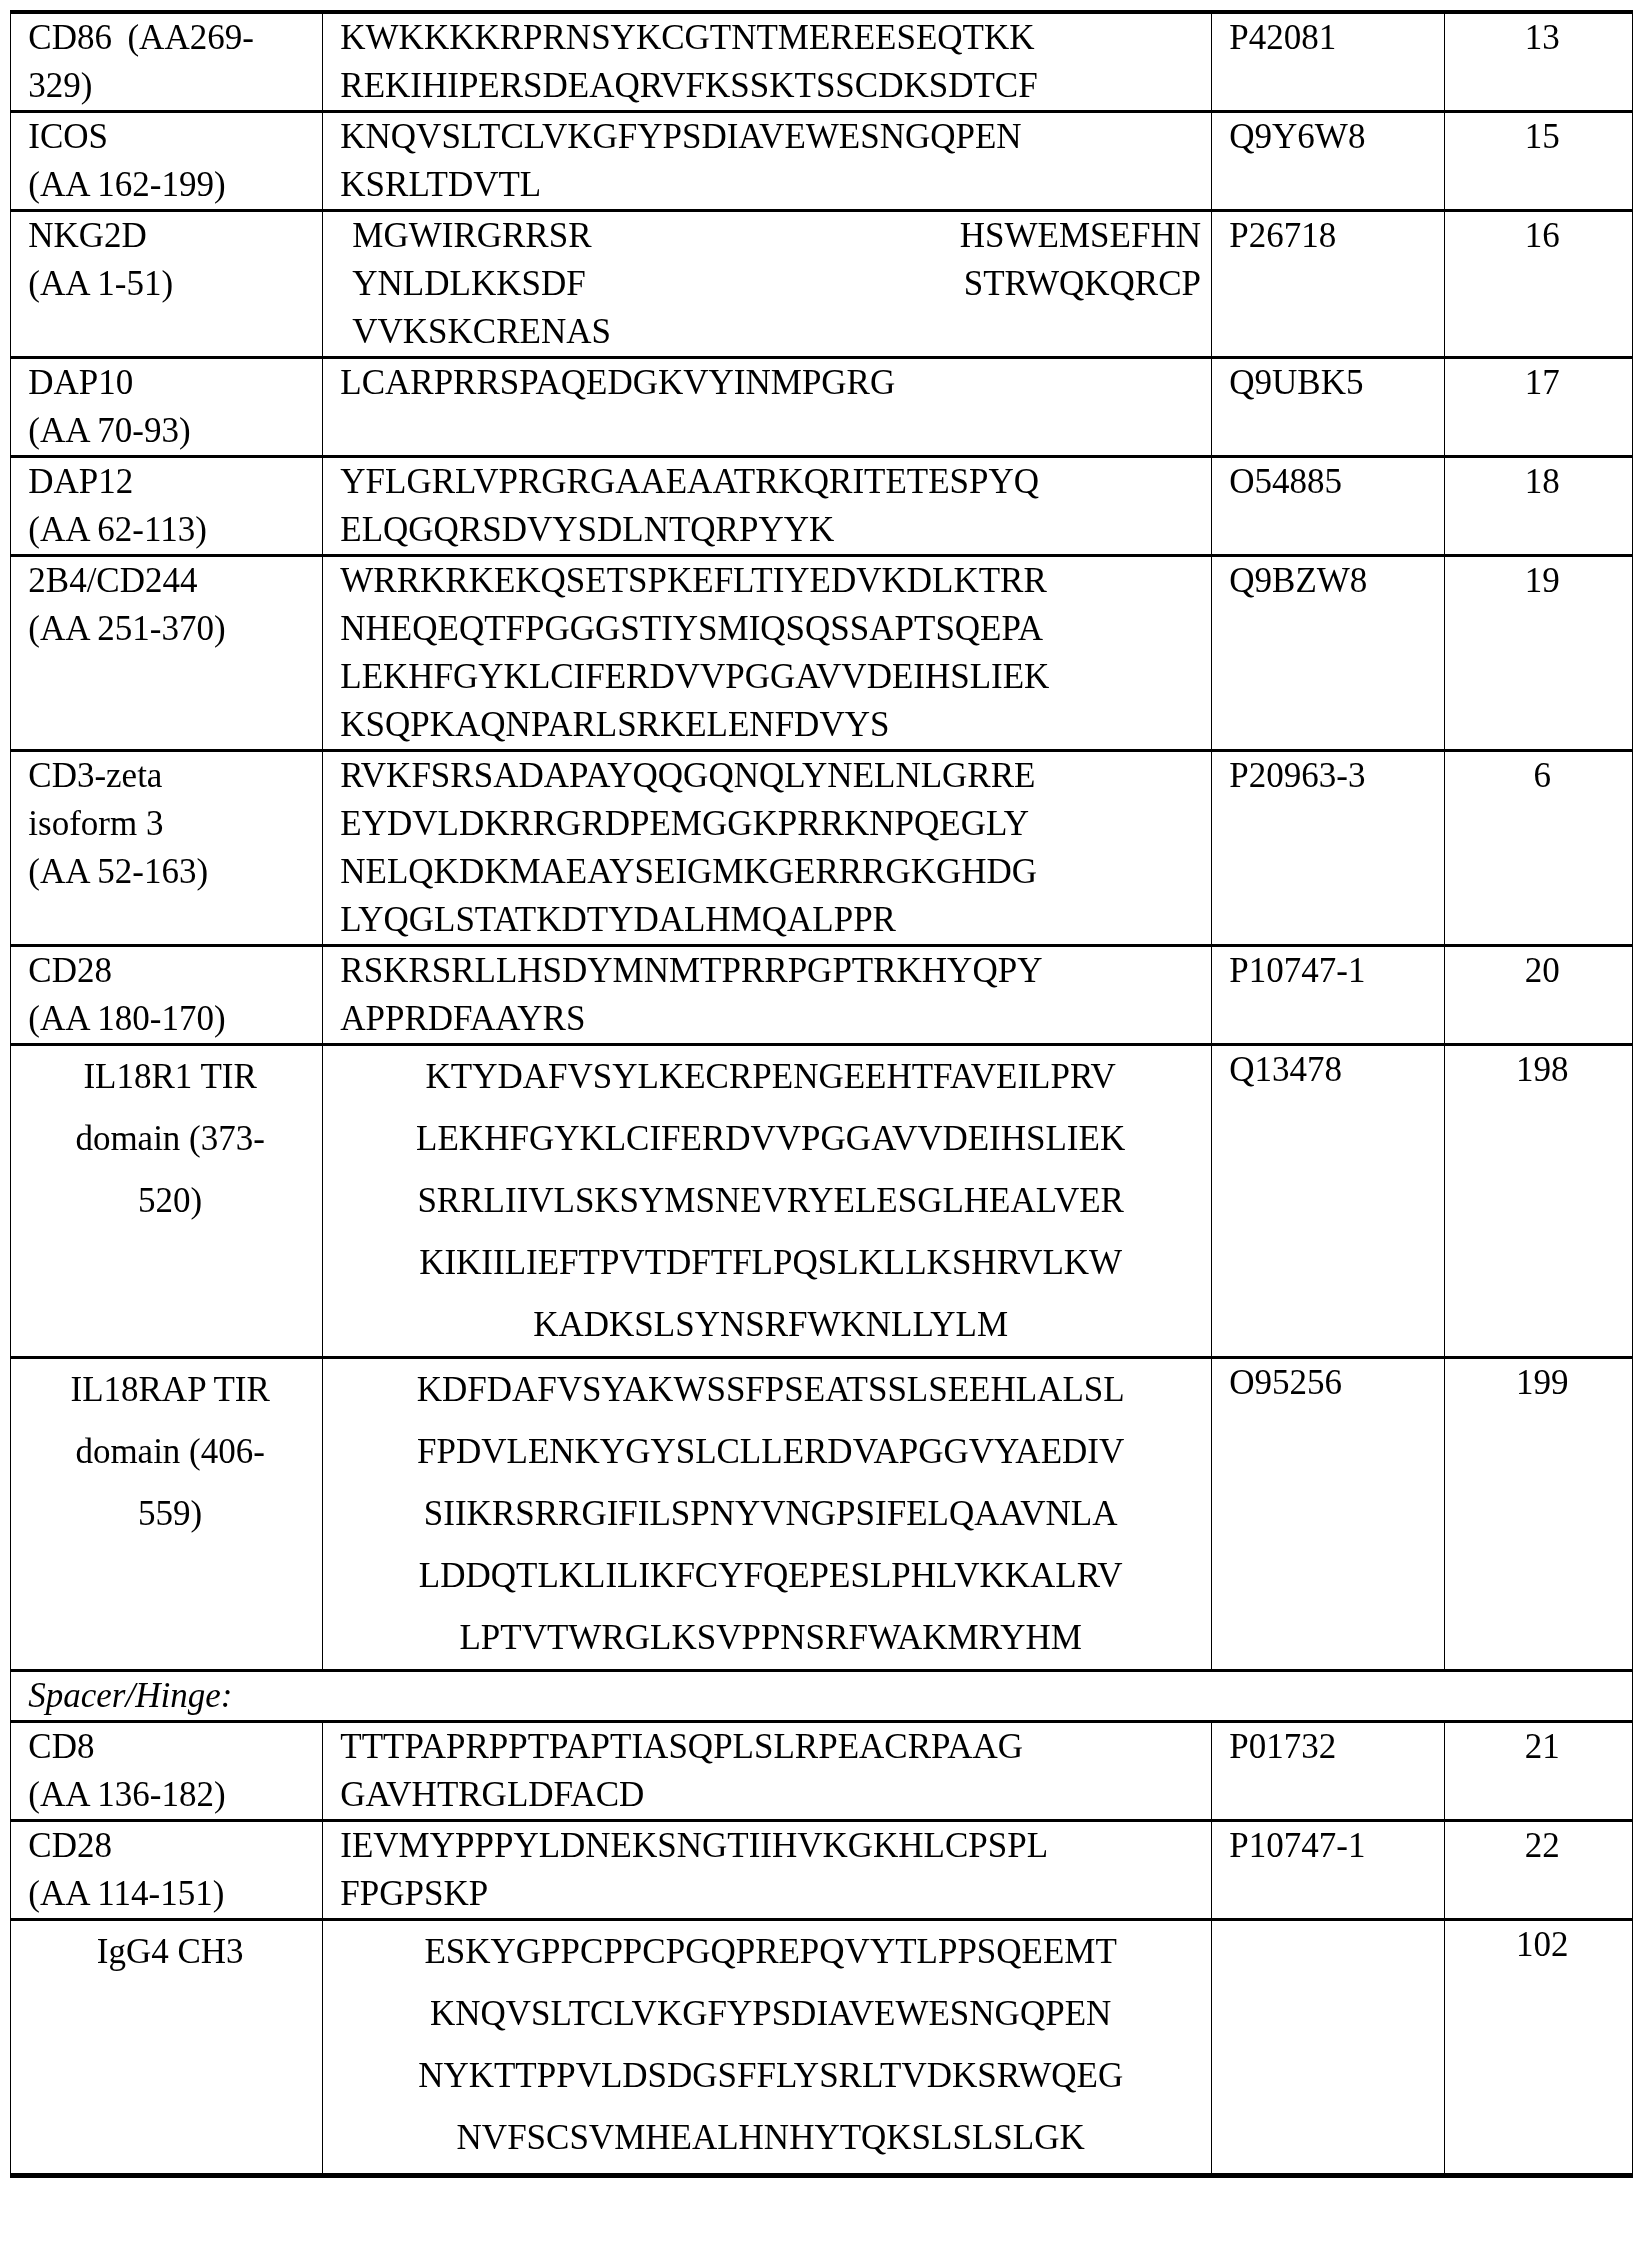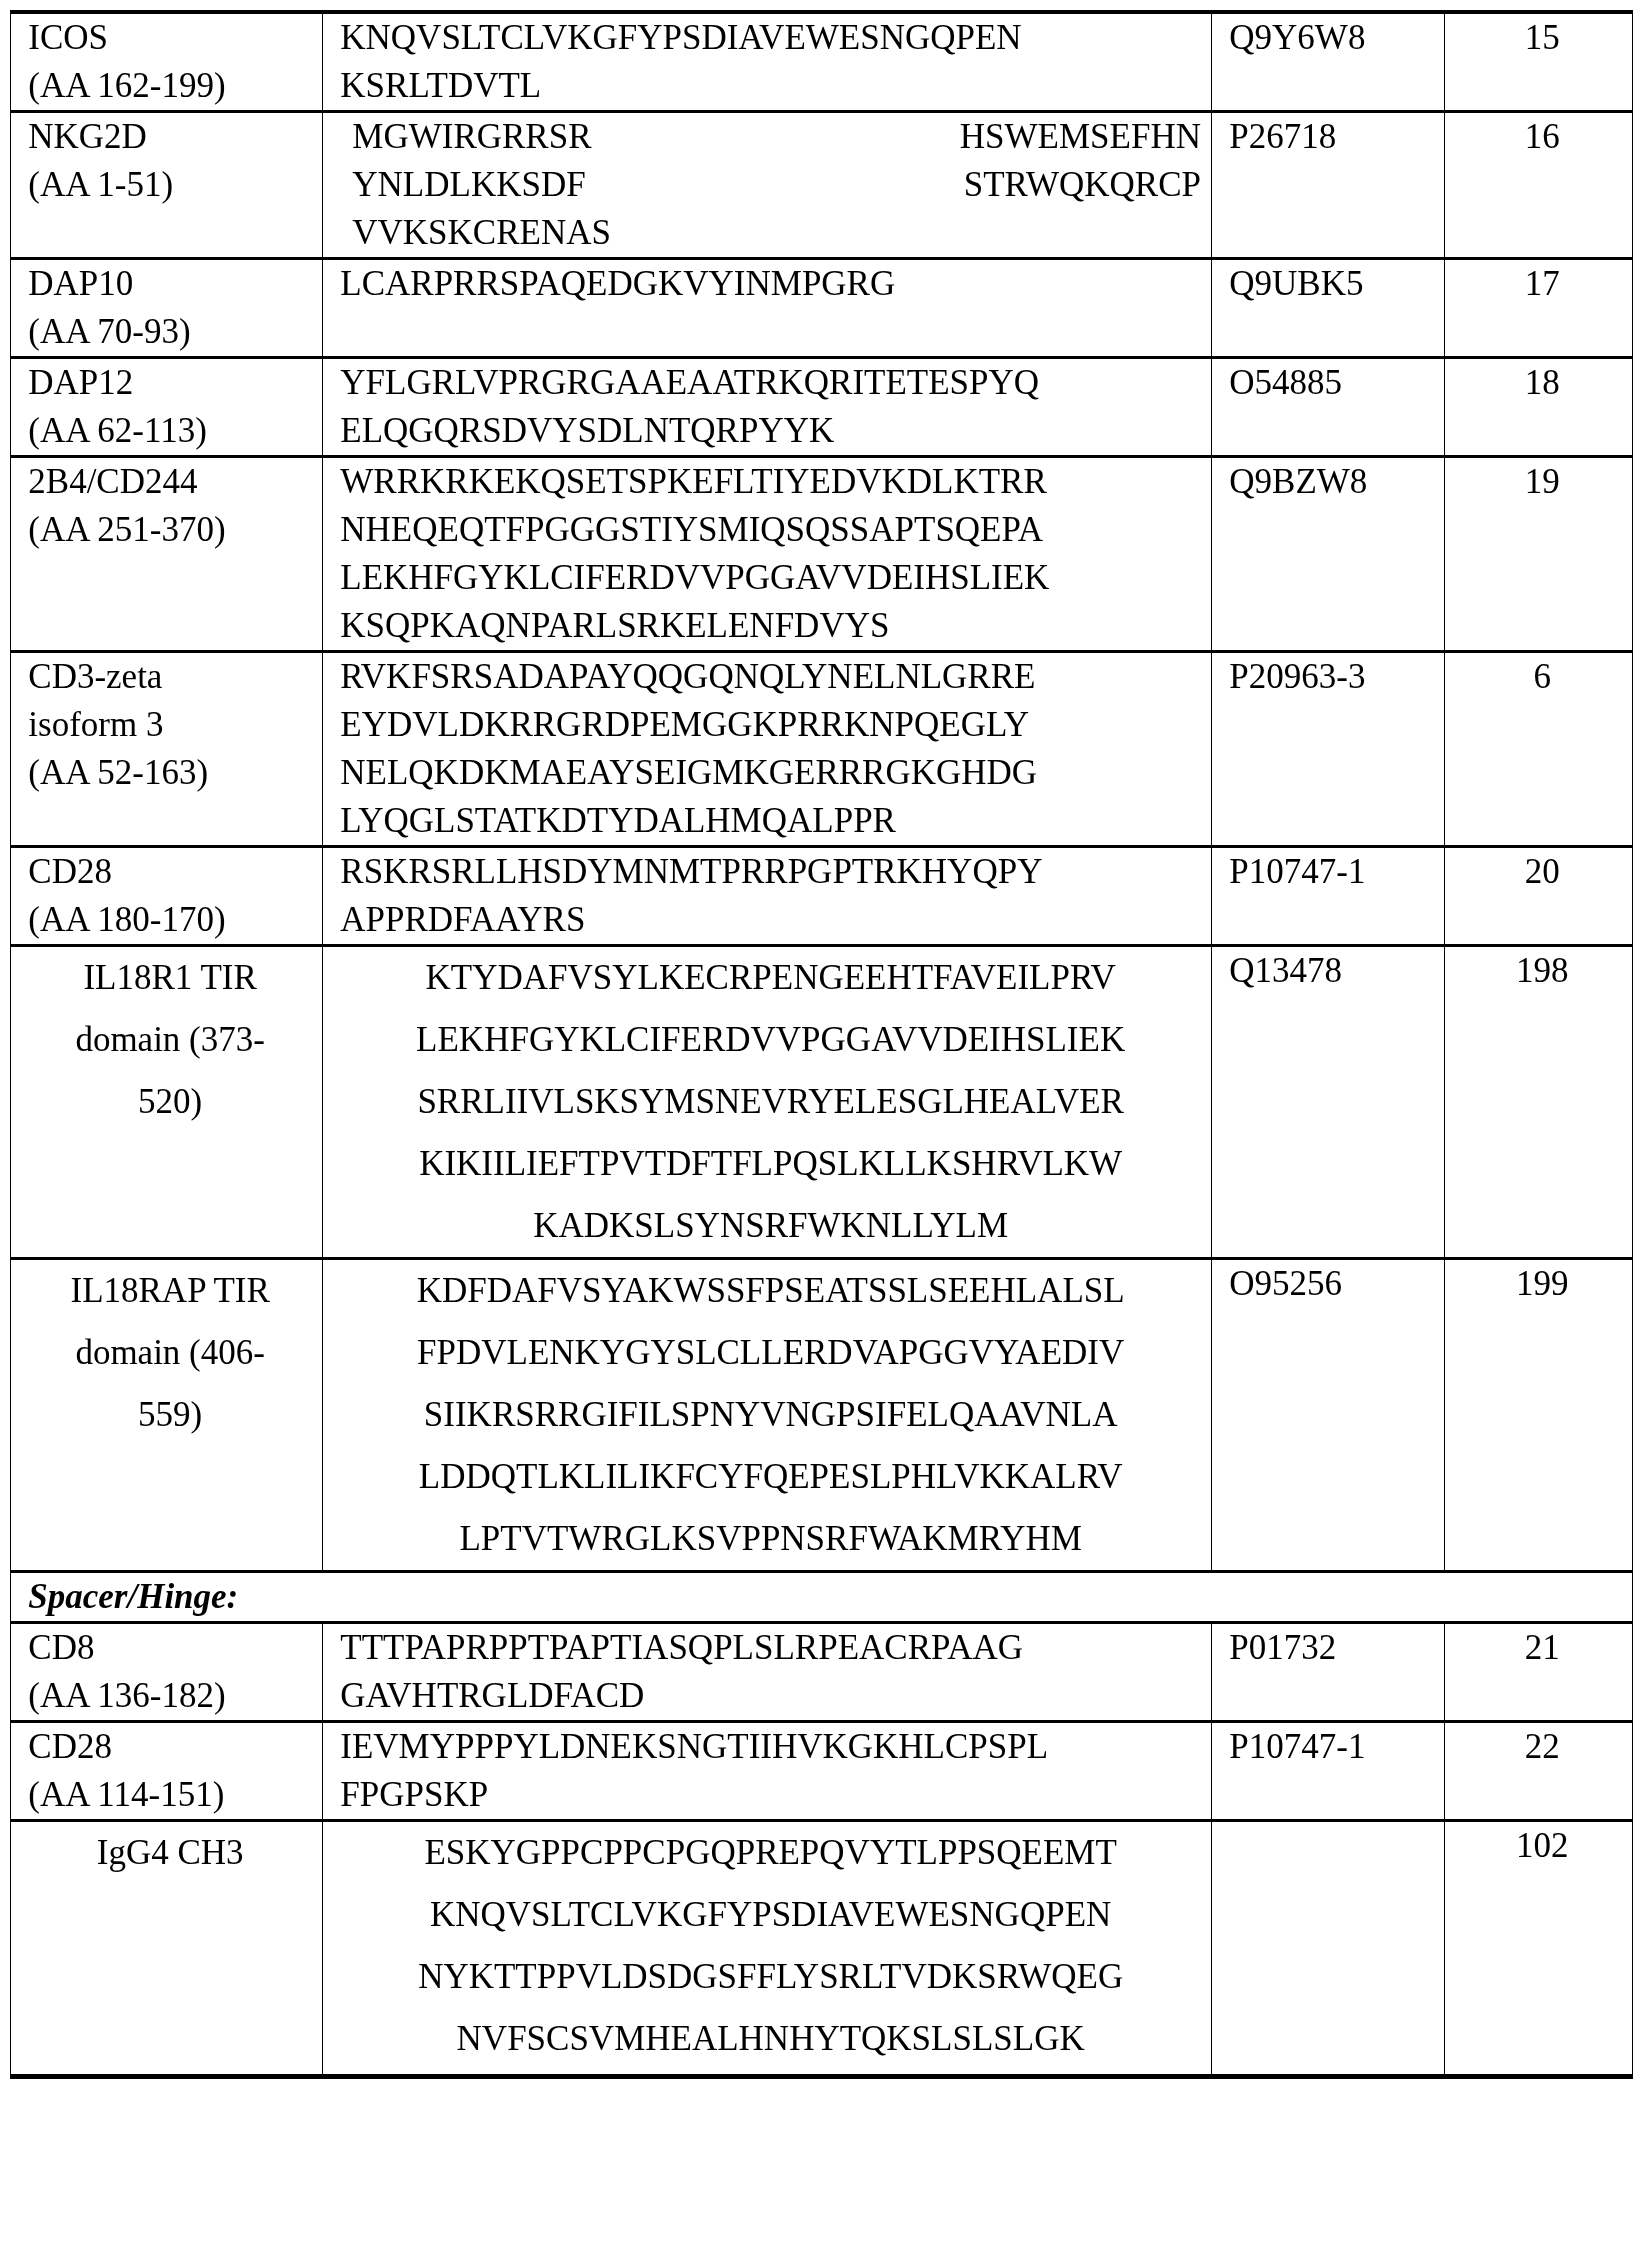--- a/index.html
+++ b/index.html
@@ -19,34 +19,46 @@
   table.seq tr:first-child td { border-top-width: 4.3px; }
   table.seq tr:last-child td { border-bottom-width: 5.1px; }
   td.c-name { width: 312px; }
   td.c-seq  { width: 889px; }
   td.c-acc  { width: 233px; }
   td.c-id   { width: 188px; text-align: center; padding: 0 6.8px; }
   .line { display: block; white-space: nowrap; }
   .sparse .line { line-height: 62px; text-align: center; }
   .justify .line { text-align: justify; text-align-last: justify; white-space: normal; margin-left: 12px; }
   .justify .line.last { text-align-last: left; }
-  .section { font-weight: bold; font-style: italic; padding-left: 17px; }
+  .section { font-weight: normal; font-style: italic; padding-left: 17px; }
 </style>
 </head>
 <body>
 
 <table class="seq">
   <colgroup>
     <col style="width:312px">
       <col style="width:889px">
       <col style="width:233px">
       <col style="width:188px">
   </colgroup>
   <tbody>
 
+    <tr style="height:97px">
+      <td class="c-name">
+        <span class="line" style="word-spacing:6.8px">CD86  (AA269-</span>
+        <span class="line">329)</span>
+      </td>
+      <td class="c-seq">
+        <span class="line">KWKKKKRPRNSYKCGTNTMEREESEQTKK</span>
+        <span class="line">REKIHIPERSDEAQRVFKSSKTSSCDKSDTCF</span>
+      </td>
+      <td class="c-acc">P42081</td>
+      <td class="c-id">13</td>
+    </tr>
 
 
     <tr style="height:98px">
       <td class="c-name">
         <span class="line">ICOS</span>
         <span class="line">(AA 162-199)</span>
       </td>
       <td class="c-seq">
         <span class="line">KNQVSLTCLVKGFYPSDIAVEWESNGQPEN</span>
         <span class="line">KSRLTDVTL</span>

